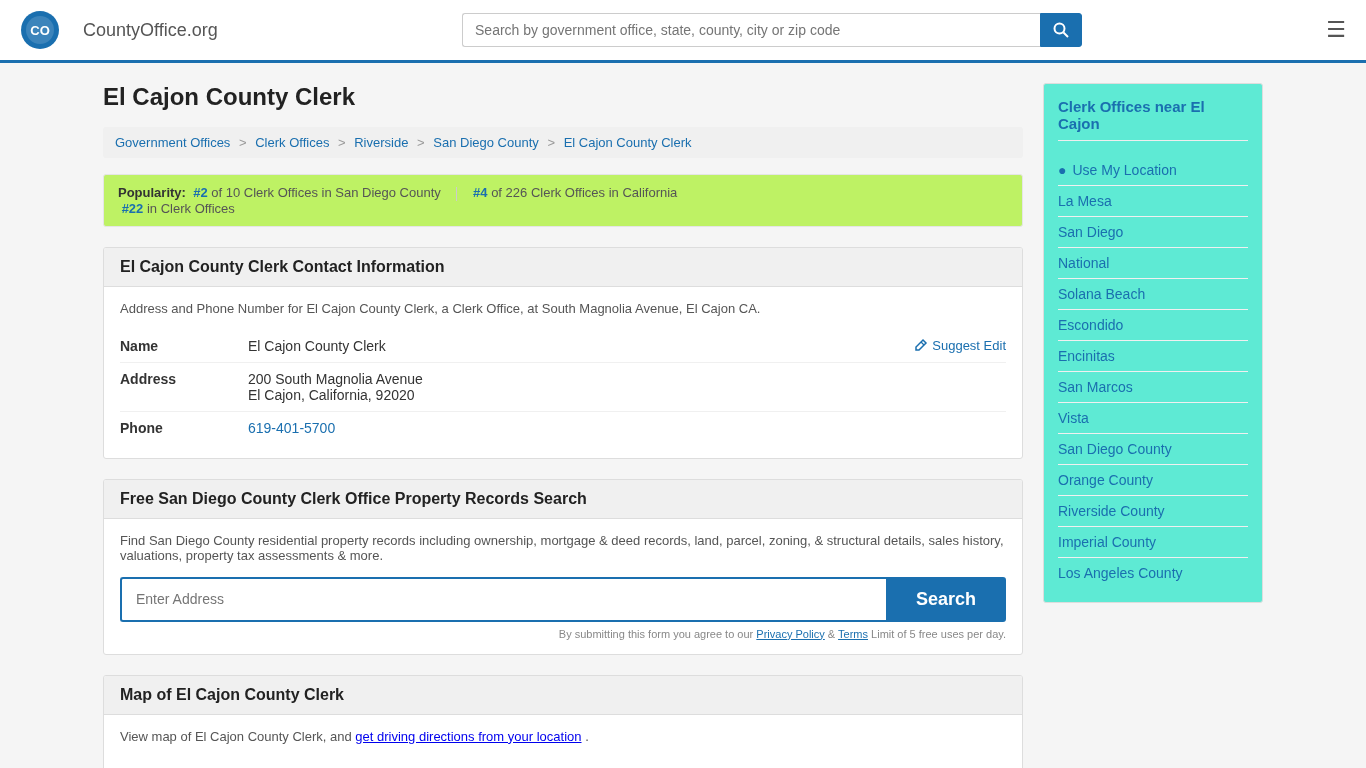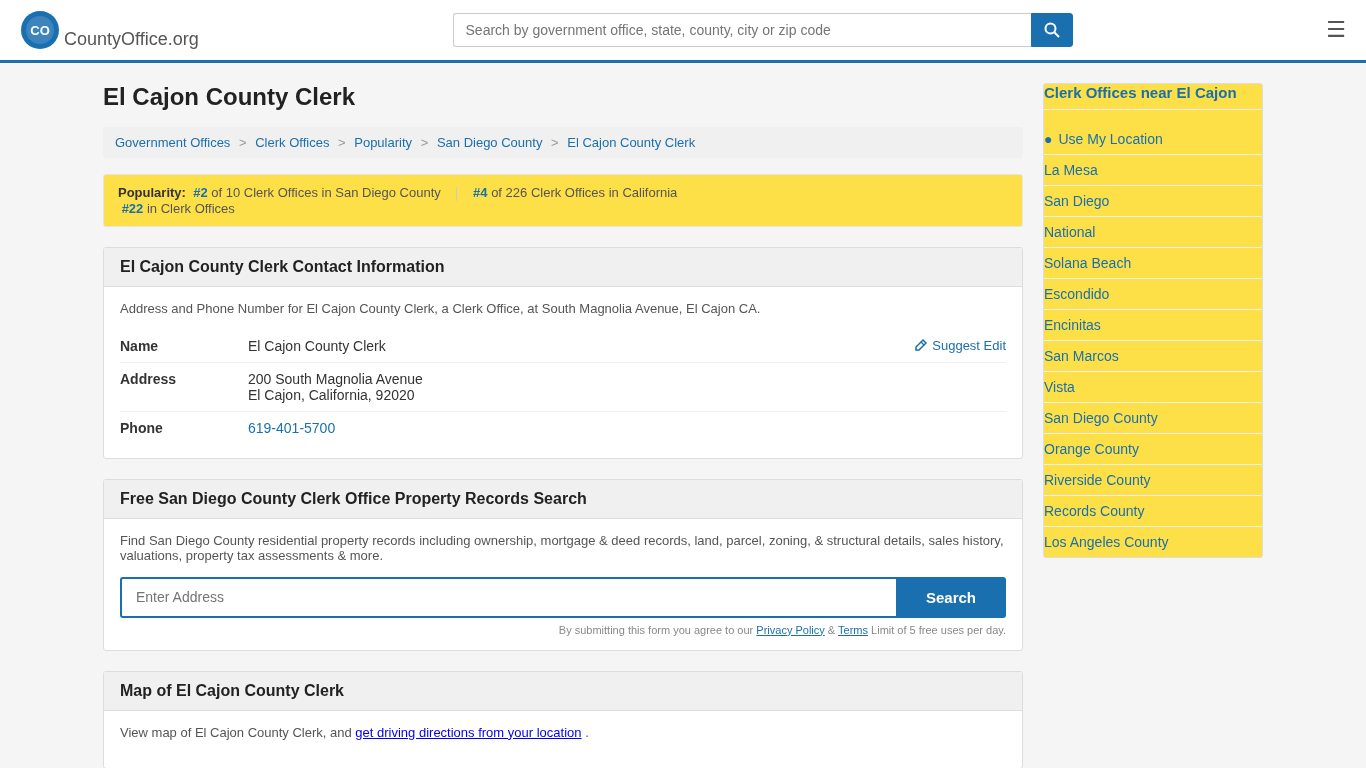--- a/index.html
+++ b/index.html
@@ -9,22 +9,22 @@
     .header {
       background: #fff;
       border-bottom: 3px solid #1a6faf;
       padding: 10px 20px;
       display: flex;
       align-items: center;
       justify-content: space-between;
     }
     .logo-area {
       display: flex;
-      align-items: flex-end;
-      gap: 4px;
+      align-items: center;
+      gap: 23px;
     }
     .logo-icon {
       width: 40px;
       height: 40px;
     }
     .logo-text {
       font-size: 18px;
       font-weight: bold;
       color: #1a6faf;
     }
@@ -100,21 +100,21 @@
       margin-bottom: 16px;
     }
     .breadcrumb a {
       color: #1a6faf;
       text-decoration: none;
     }
     .breadcrumb .sep { margin: 0 5px; color: #999; }
 
     
     .popularity-bar {
-      background: #fde047;
+      background: #bef264;
       border: 1px solid #e5e5e5;
       padding: 10px 14px;
       border-radius: 3px;
       margin-bottom: 20px;
       font-size: 13px;
       color: #555;
     }
     .popularity-bar strong { color: #333; }
     .popularity-bar .bold-num { color: #1a6faf; font-weight: bold; }
     .pop-divider { border-left: 1px solid #ccc; margin: 0 12px; display: inline-block; height: 14px; vertical-align: middle; }
@@ -193,41 +193,42 @@
       border-radius: 3px 0 0 3px;
       font-size: 14px;
       outline: none;
       color: #8b5cf6;
     }
     .search-submit-btn {
       background: #1a6faf;
       color: white;
       border: 2px solid #1a6faf;
       padding: 10px 28px;
-      font-size: 15px;
+      font-size: 18px;
       font-weight: bold;
       border-radius: 0 3px 3px 0;
       cursor: pointer;
     }
     .terms-text {
       font-size: 11px;
       color: #888;
       text-align: right;
       margin-top: 6px;
     }
     .terms-text a {
       color: #1a6faf;
       text-decoration: underline;
     }
 
     
     .sidebar-box {
-      background: #fde047;
+      background: #5eead4;
       border: 1px solid #ddd;
       border-radius: 3px;
+      padding: 14px;
     }
     .sidebar-title {
       font-size: 15px;
       font-weight: bold;
       color: #1a6faf;
       margin-bottom: 14px;
       padding-bottom: 8px;
       border-bottom: 1px solid #eee;
     }
     .sidebar-item {
@@ -282,21 +283,21 @@
 
   <div class="content-area">
 
     <h1 class="page-title">El Cajon County Clerk</h1>
 
     <nav class="breadcrumb">
       <a href="#">Government Offices</a>
       <span class="sep">&gt;</span>
       <a href="#">Clerk Offices</a>
       <span class="sep">&gt;</span>
-      <a href="#">Popularity</a>
+      <a href="#">Riverside</a>
       <span class="sep">&gt;</span>
       <a href="#">San Diego County</a>
       <span class="sep">&gt;</span>
       <a href="#">El Cajon County Clerk</a>
     </nav>
 
     <div class="popularity-bar">
       <strong>Popularity:</strong>
       <span>
         &nbsp;<span class="bold-num">#2</span>
@@ -416,21 +417,21 @@
       <div class="sidebar-item">
         <a href="#">San Diego County</a>
       </div>
       <div class="sidebar-item">
         <a href="#">Orange County</a>
       </div>
       <div class="sidebar-item">
         <a href="#">Riverside County</a>
       </div>
       <div class="sidebar-item">
-        <a href="#">Records County</a>
+        <a href="#">Imperial County</a>
       </div>
       <div class="sidebar-item">
         <a href="#">Los Angeles County</a>
       </div>
     </div>
   </aside>
 
 </div>
 
 </body></html>

